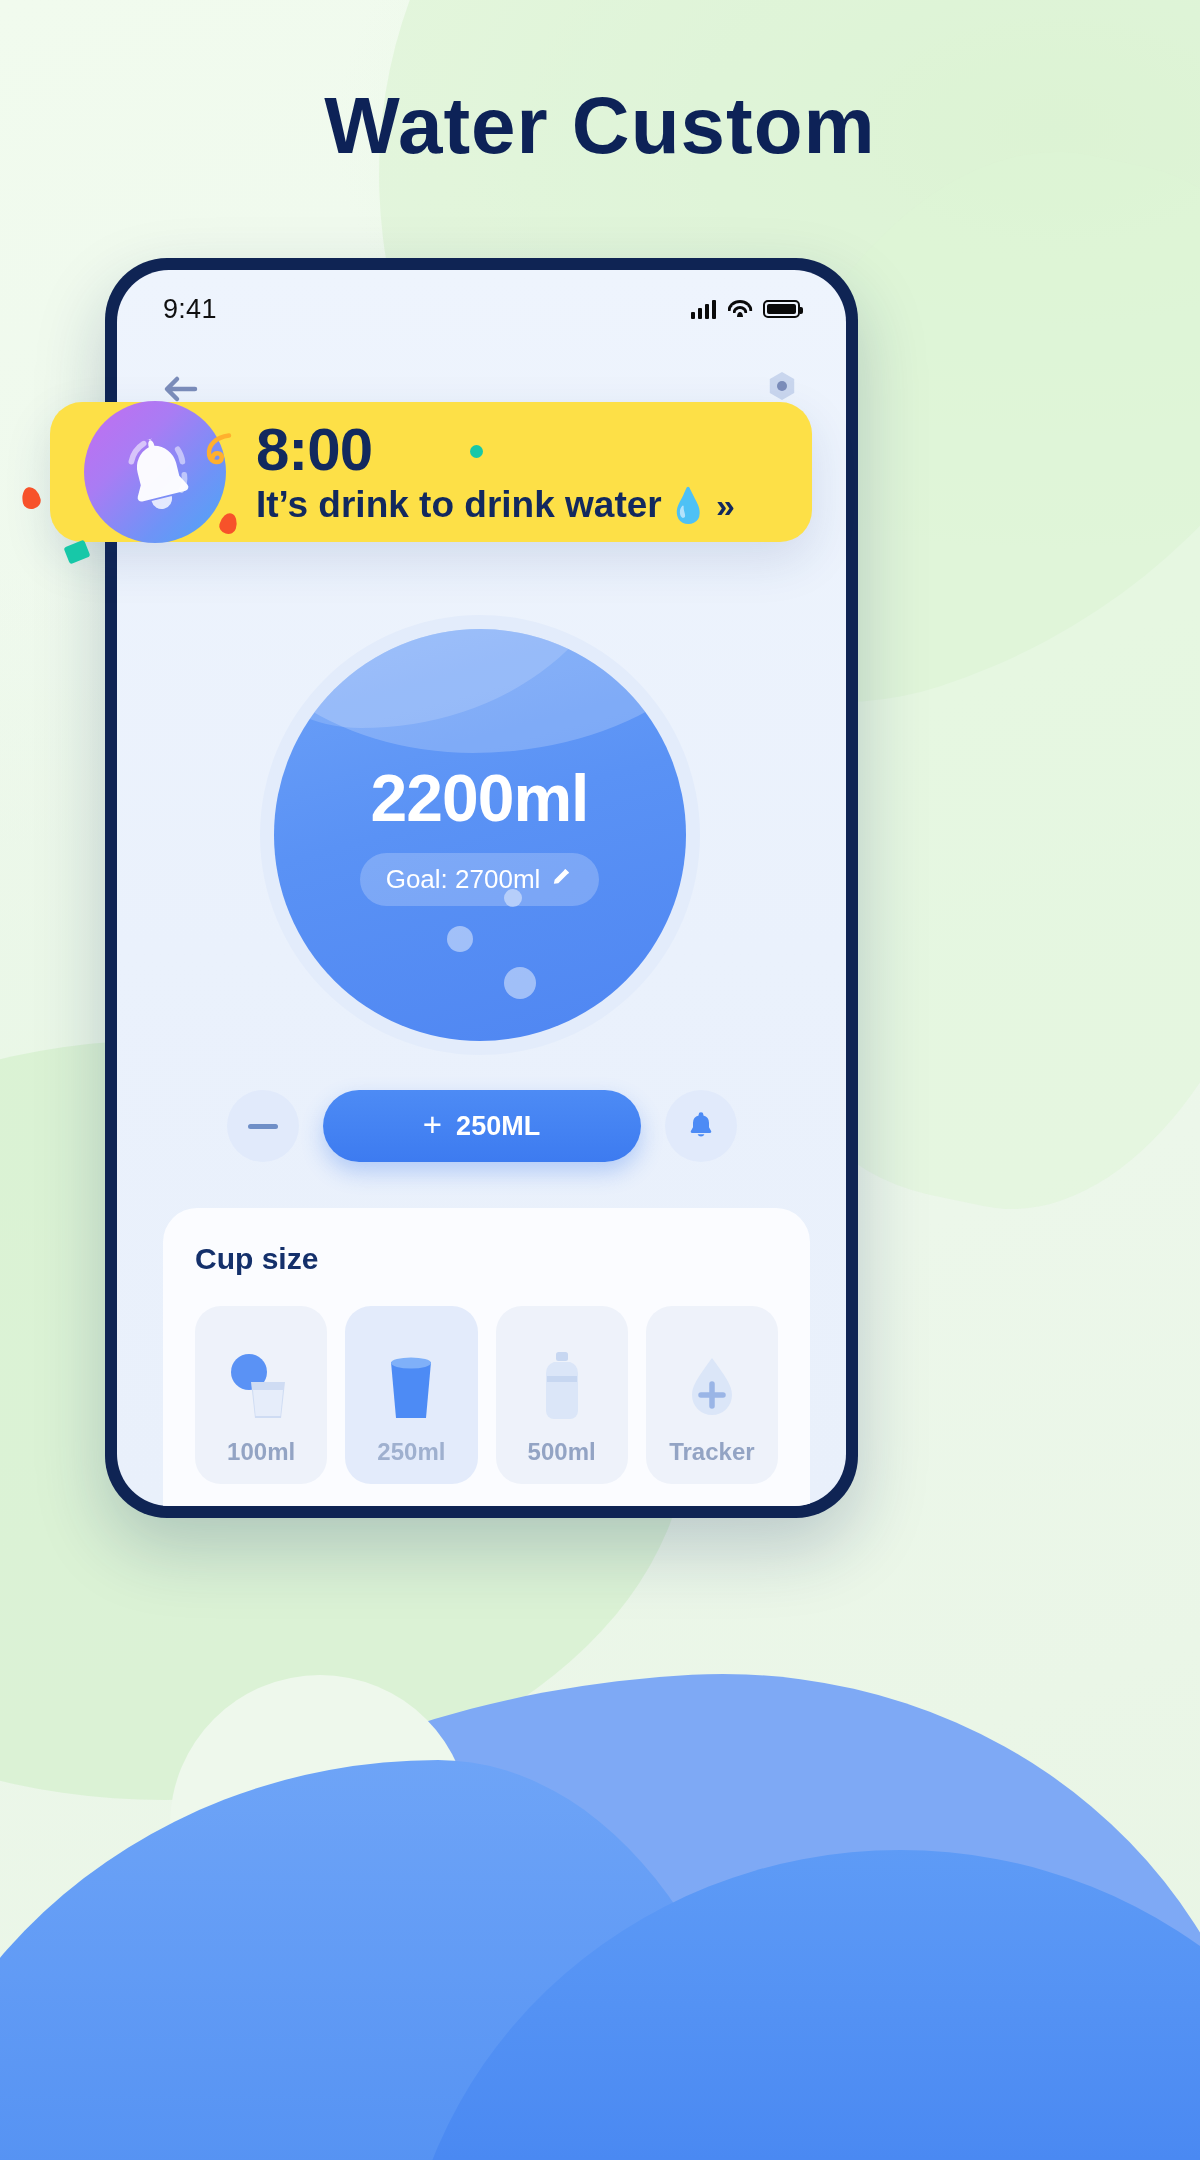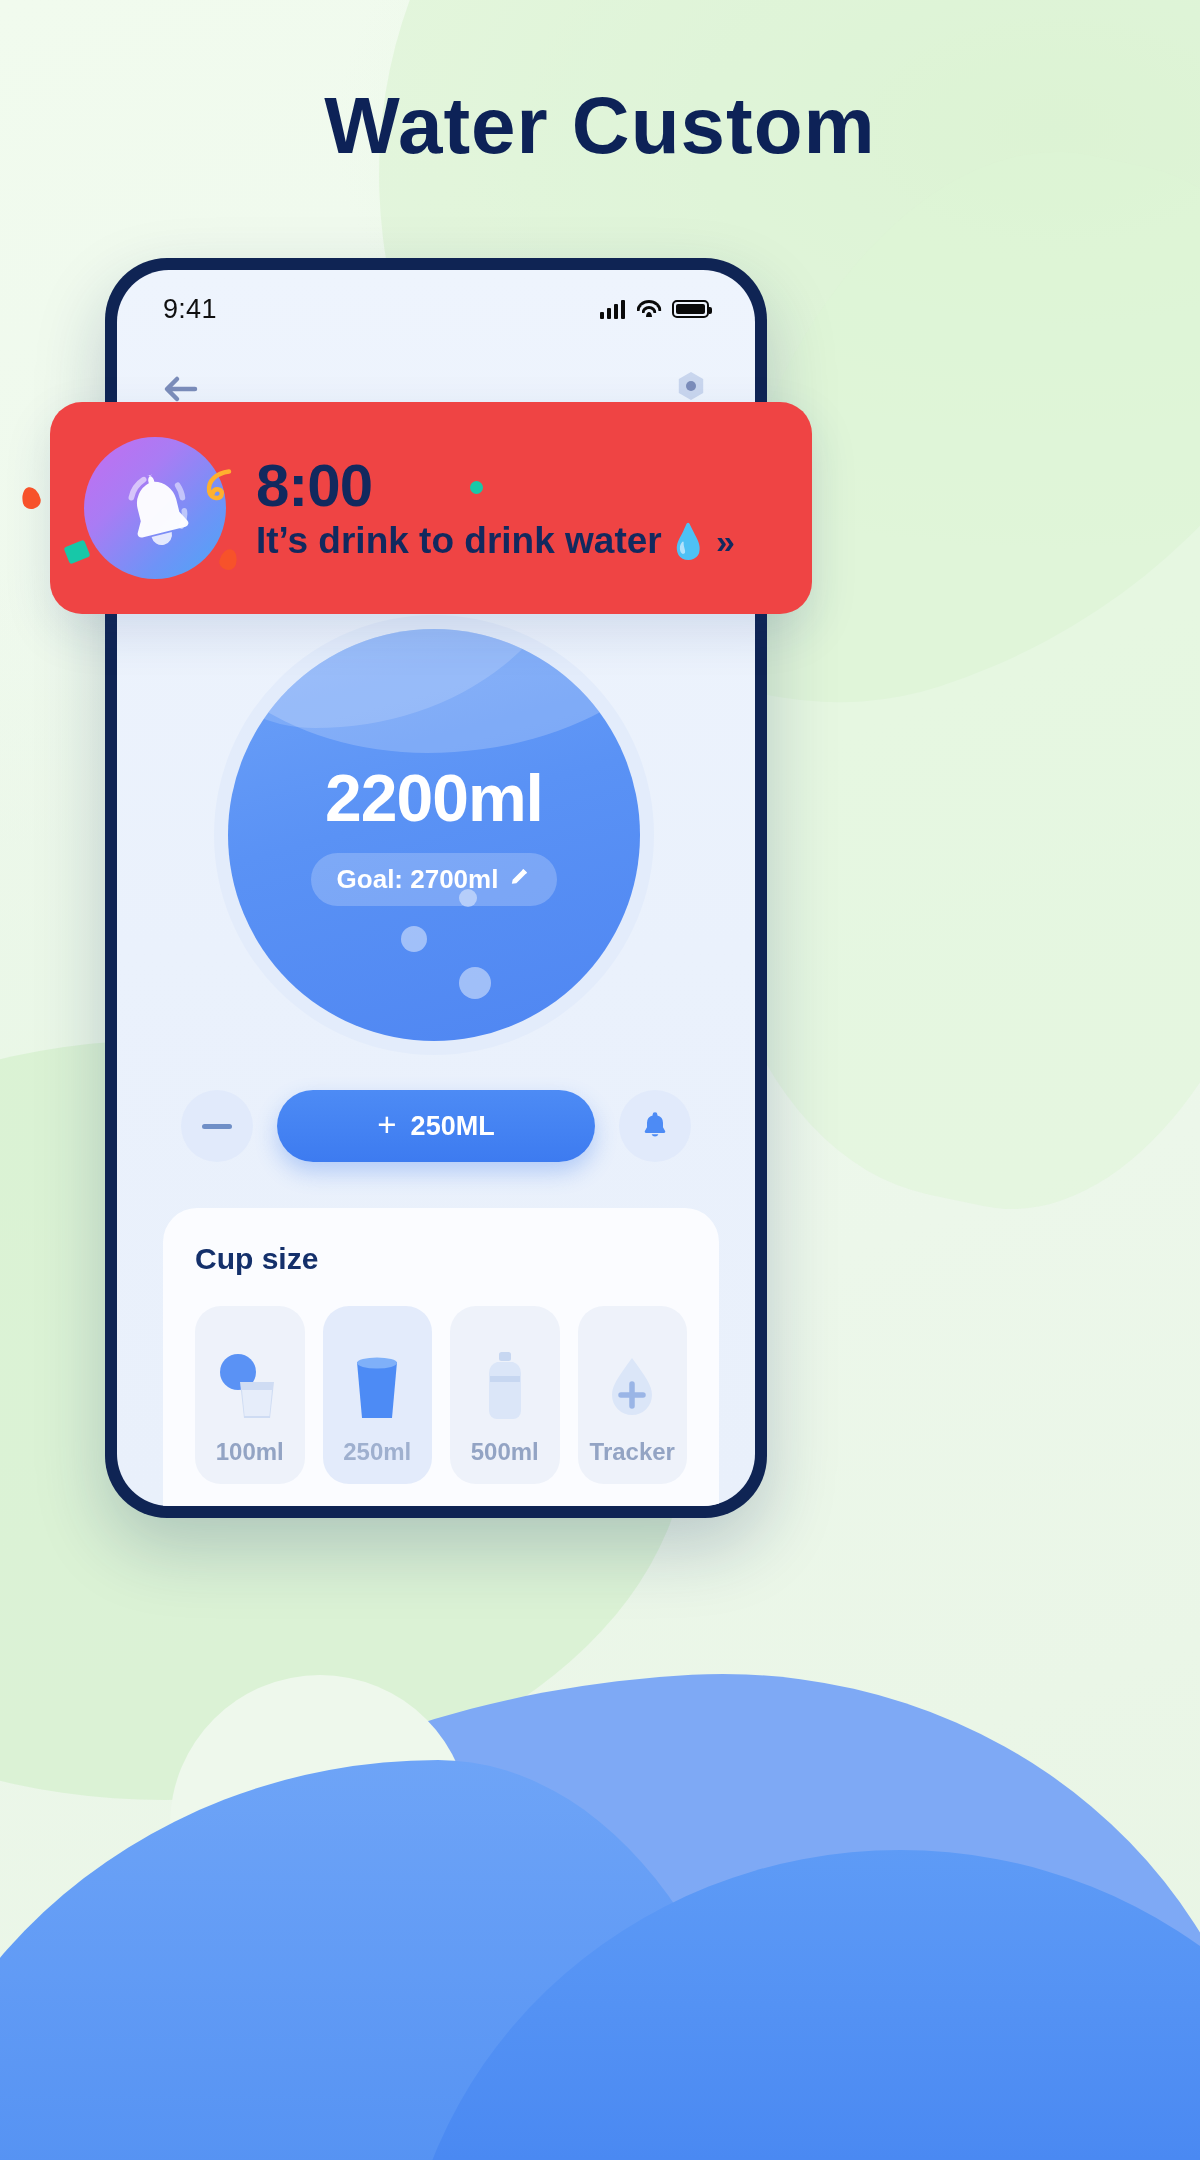--- a/index.html
+++ b/index.html
@@ -67,21 +67,21 @@
     font-size: 80px;
     font-weight: 800;
     letter-spacing: 1px;
     color: #0d2257;
     line-height: 1;
   }
 
   
   .phone {
     position: absolute; left: 105px; top: 258px;
-    width: 662px; height: 1260px;
+    width: 753px; height: 1260px;
     background: #0f2454;
     border-radius: 62px;
     padding: 12px;
     box-shadow: 0 30px 70px rgba(20,45,95,.22);
   }
   .screen {
     position: relative; width: 100%; height: 100%;
     background: linear-gradient(180deg, #eef4fd 0%, #eaf1fc 55%, #e9f0fb 100%);
     border-radius: 52px;
     overflow: hidden;
@@ -160,21 +160,21 @@
     position: relative; z-index: 3;
     font-size: 66px; font-weight: 800; color: #fff; letter-spacing: -1px;
     line-height: 1; margin-bottom: 22px;
   }
   .goal-pill {
     position: relative; z-index: 3;
     display: flex; align-items: center; gap: 10px;
     background: rgba(255,255,255,.22);
     border-radius: 30px;
     padding: 11px 26px;
-    color: #fff; font-size: 26px; font-weight: 700;
+    color: #fff; font-size: 26px; font-weight: 400;
   }
   .bubble { position: absolute; border-radius: 50%; background: rgba(255,255,255,.45); z-index: 2; }
   .b1 { width: 18px; height: 18px; left: 56%; top: 63%; }
   .b2 { width: 26px; height: 26px; left: 42%; top: 72%; }
   .b3 { width: 32px; height: 32px; left: 56%; top: 82%; }
 
   
   .actions {
     position: absolute; top: 820px; left: 0; right: 0;
     display: flex; align-items: center; justify-content: center; gap: 24px;
@@ -214,22 +214,22 @@
     position: relative;
   }
   .cup-tile.selected { background: #e3ebfb; }
   .cup-label { font-size: 24px; font-weight: 600; color: #93a4c4; }
   .cup-tile.selected .cup-label { color: #9fb0cf; }
   .cup-art { height: 74px; display: flex; align-items: flex-end; justify-content: center; }
 
   
   .notif {
     position: absolute; left: 50px; top: 402px;
-    width: 762px; height: 212px;
-    background: #ef4444;
+    width: 762px; height: 140px;
+    background: #fde047;
     border-radius: 32px;
     box-shadow: 0 18px 48px rgba(30,60,120,.13);
     display: flex; align-items: center;
     padding: 0 34px;
     gap: 30px;
   }
   .bell-circle {
     width: 142px; height: 142px; border-radius: 50%;
     background: linear-gradient(135deg, #c46df0 0%, #a97cf4 35%, #6f93f7 70%, #4aa7f5 100%);
     display: flex; align-items: center; justify-content: center;

